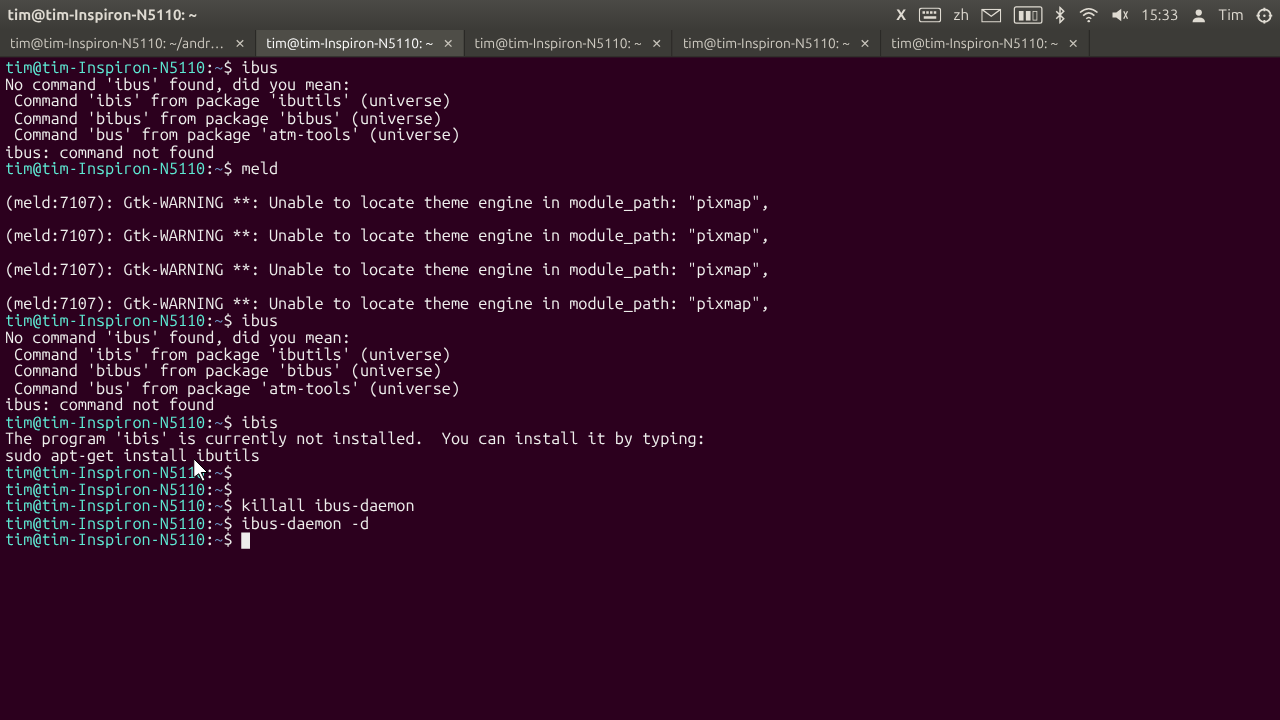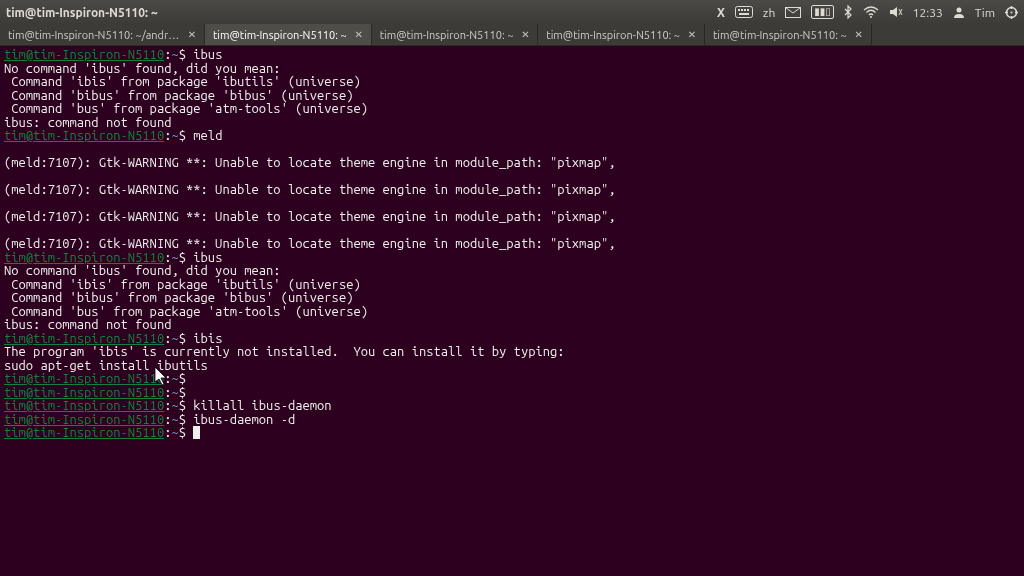--- a/index.html
+++ b/index.html
@@ -81,21 +81,21 @@
     height: calc(576px - 24px - 22px);
     padding: 2px 4px;
     color: #eeeeec;
     font-family: "Ubuntu Mono", "DejaVu Sans Mono", monospace;
     font-size: 13px;
     line-height: 13.5px;
     white-space: pre;
     overflow: hidden;
     position: relative;
   }
-  .prompt-user { color: #15803d; text-decoration: underline; }
+  .prompt-user { color: #5eead4; }
   .prompt-path { color: #729fcf; }
   .cursor {
     display: inline-block;
     width: 7px;
     height: 13px;
     background: #eeeeec;
     vertical-align: text-bottom;
   }
   .mouse-cursor {
     position: absolute;
@@ -150,21 +150,21 @@
           <circle cx="8" cy="11" r="1" fill="#dfdbd2"></circle>
         </svg>
     </span>
     <span>
       <svg width="14" height="12" viewBox="0 0 14 12">
           <polygon points="1,4 4,4 8,1 8,11 4,8 1,8" fill="#dfdbd2"></polygon>
           <line x1="10" y1="3" x2="13" y2="9" stroke="#dfdbd2"></line>
           <line x1="13" y1="3" x2="10" y2="9" stroke="#dfdbd2"></line>
         </svg>
     </span>
-    <span>12:33</span>
+    <span>15:33</span>
     <span>
       <svg width="12" height="12" viewBox="0 0 12 12">
           <circle cx="6" cy="4" r="2.5" fill="#dfdbd2"></circle>
           <path d="M1 12 Q1 8 6 8 Q11 8 11 12 Z" fill="#dfdbd2"></path>
         </svg>
     </span>
     <span>Tim</span>
     <span>
       <svg width="13" height="13" viewBox="0 0 13 13">
           <circle cx="6.5" cy="6.5" r="5" fill="none" stroke="#dfdbd2" stroke-width="1.5"></circle>

